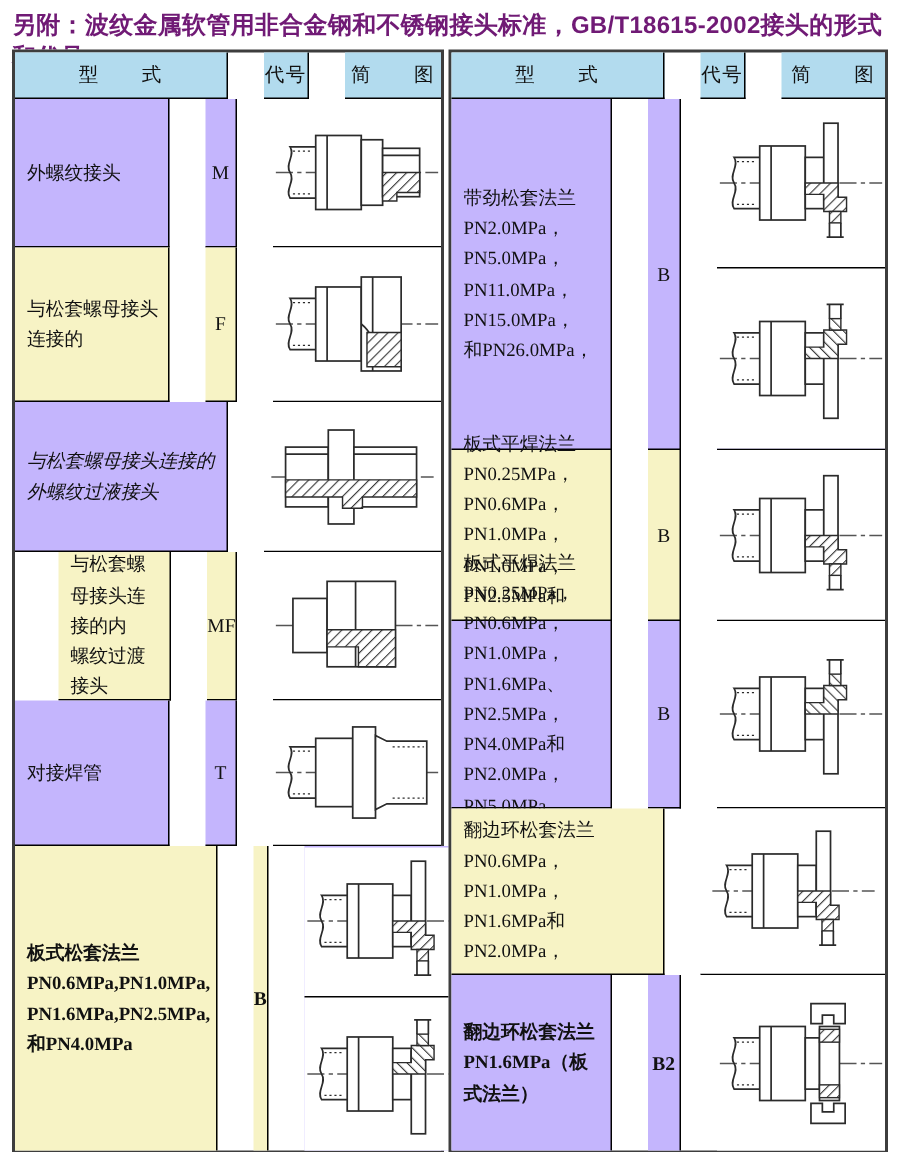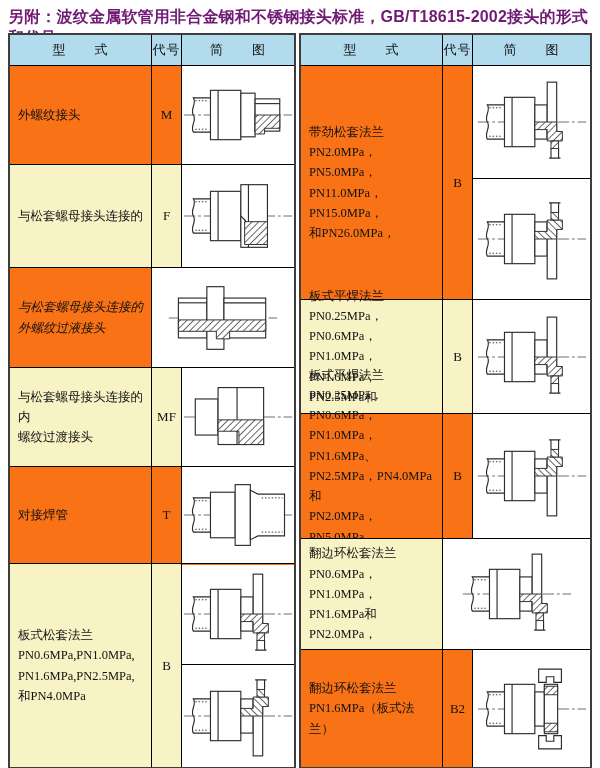--- a/index.html
+++ b/index.html
@@ -6,24 +6,24 @@
   body{width:600px;height:768px;overflow:hidden;
        font-family:"Liberation Serif","DejaVu Serif",serif;color:#111;}
   .page{position:relative;width:600px;height:768px;}
   .title{position:absolute;left:8px;top:7px;width:584px;
          font-family:"Liberation Sans","DejaVu Sans",sans-serif;
          font-weight:bold;font-size:16px;letter-spacing:.2px;color:#701a75;}
   .tables{position:absolute;left:8px;top:33px;display:flex;gap:3px;}
   .tbl{border:2px solid #3d3d3d;background:#fff;box-sizing:border-box;}
   .tbl-left{width:288px;}
   .tbl-right{width:293px;}
-  .row{display:flex;box-sizing:border-box;}
+  .row{display:flex;box-sizing:border-box;gap:24px;}
   .cell{box-sizing:border-box;border-right:1px solid #000;border-bottom:1px solid #000;
-        display:flex;align-items:center;justify-content:center;background:#f97316;}
-  .row:last-child .cell{border-bottom:none;}
+        display:flex;align-items:center;justify-content:center;background:#c4b5fd;}
+  .row:last-child .cell{border-bottom:none;font-weight:bold;}
   .cell:last-child{border-right:none;}
   .hdr .cell{background:#b2dbee;font-size:13px;letter-spacing:1px;}
   .col-type{width:142px;justify-content:flex-start;padding:4px 4px 4px 8px;
             font-size:12.5px;line-height:1.62;white-space:pre-line;}
   .hdr .col-type{justify-content:center;padding:0;}
   .col-code{width:30px;font-size:13px;}
   .col-diag{flex:1;flex-direction:column;align-items:stretch;padding:0;}
   .yl{background:#f7f3c5 !important;}
   .sub{flex:1;display:flex;align-items:center;justify-content:center;background:#fff;}
   .sub + .sub{border-top:1px solid #000;}
@@ -113,21 +113,21 @@
                 <rect class="shp" x="12" y="27" width="30" height="42"></rect>
                 <line class="ln" x1="12" y1="32" x2="42" y2="32"></line>
                 <rect class="shp" x="42" y="15" width="18" height="66"></rect>
                 <rect class="shp" x="60" y="27" width="44" height="42"></rect>
                 <line class="ln" x1="60" y1="32" x2="104" y2="32"></line>
                 <path class="ht" d="M12 50 h92 v12 h-38 v8 h-14 v-8 h-40 z"></path>
               </svg>
             </div>
           </div>
         </div>
-        <div class="row" style="height: 99px;">
+        <div class="row" style="height: 99px; margin-left: 29px;">
           <div class="cell col-type yl">与松套螺母接头连接的内
 螺纹过渡接头</div>
           <div class="cell col-code yl">MF</div>
           <div class="cell col-diag">
             <div class="sub">
               <svg viewBox="0 0 118 96" width="112" height="92">
                 <defs>
                   <pattern id="hp" width="5" height="5" patternUnits="userSpaceOnUse" patternTransform="rotate(45)">
                     <rect width="5" height="5" fill="#fff"></rect>
                     <line x1="0" y1="0" x2="0" y2="5" stroke="#3a3a3a" stroke-width="1.6"></line>

